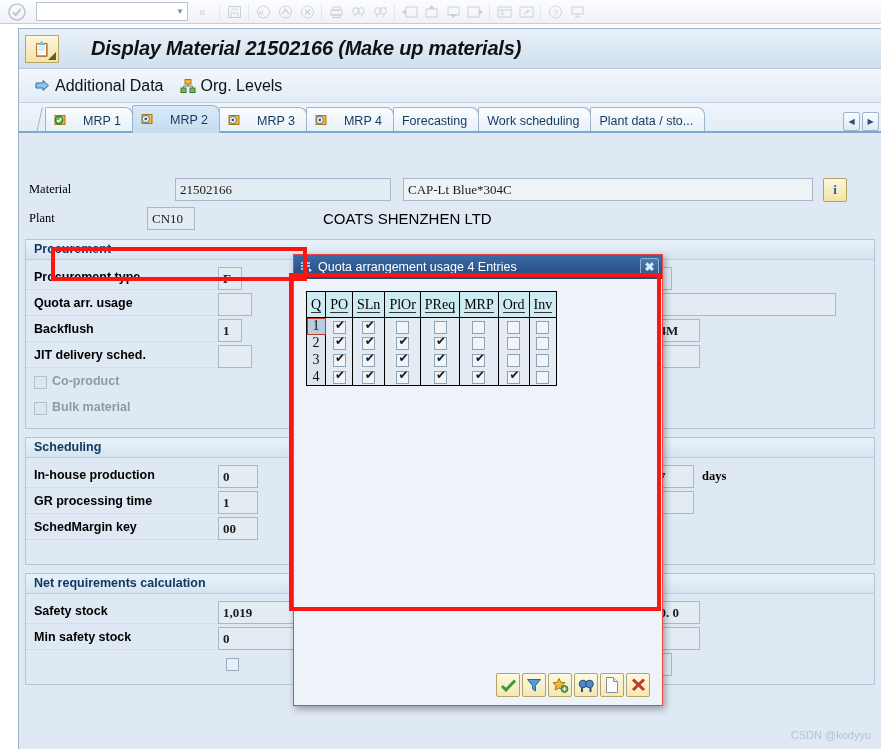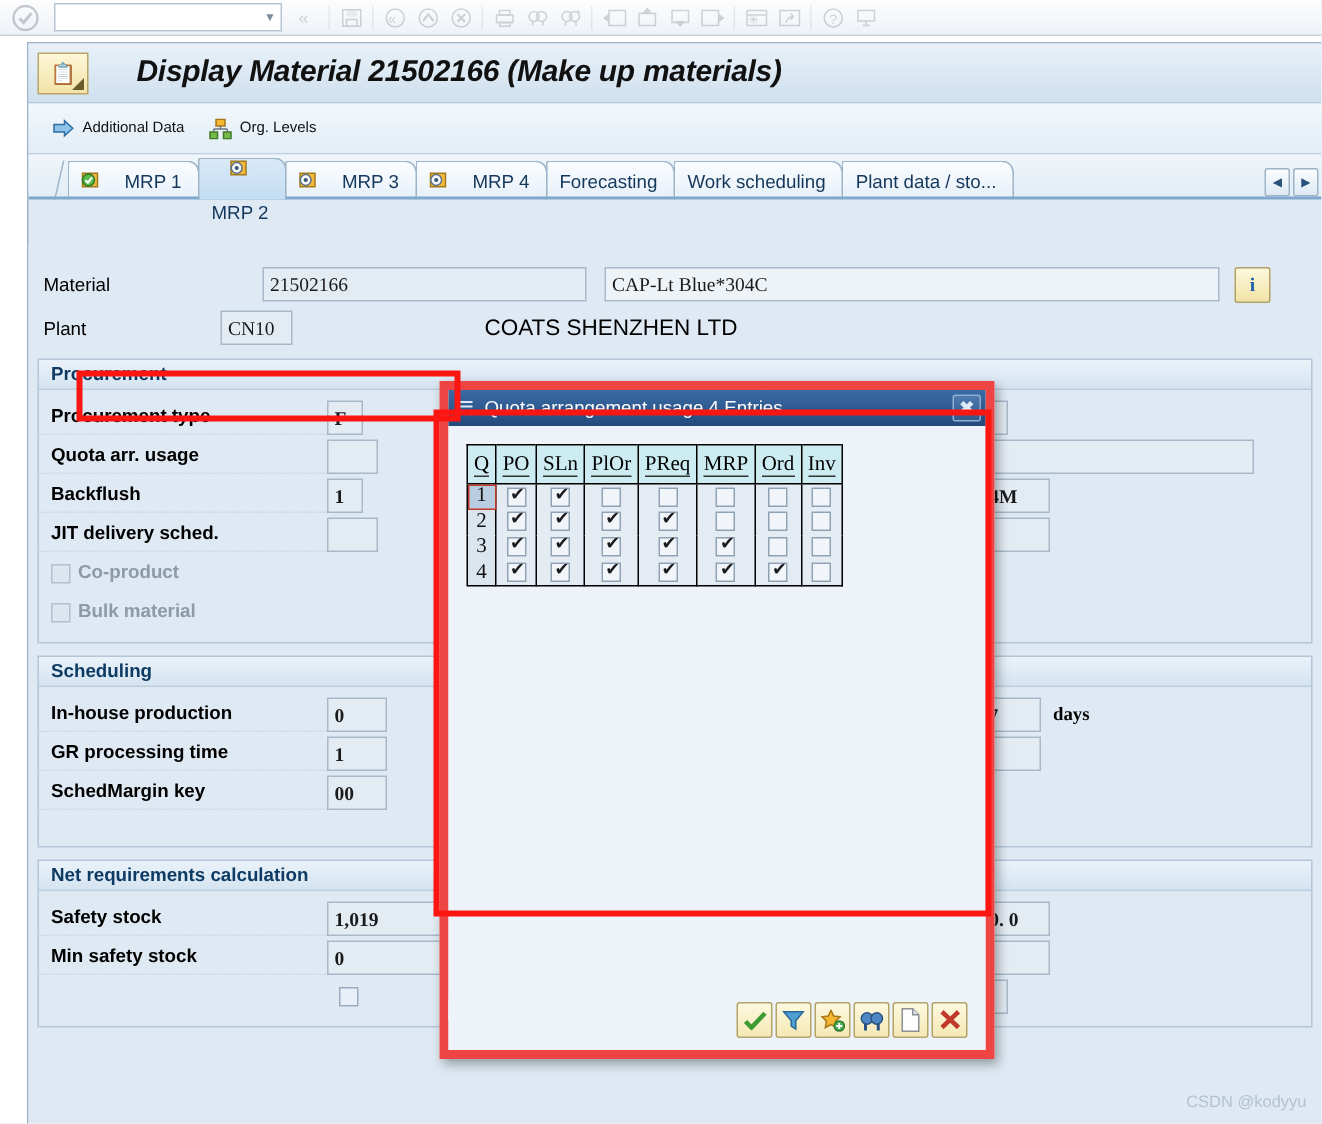--- a/index.html
+++ b/index.html
@@ -77,21 +77,21 @@
 
   
   #app-toolbar {
     height:34px;
     background: linear-gradient(#f2f7fb,#e2edf6);
     border-bottom:1px solid #c0d0e2;
     display:flex; align-items:center; padding-left:8px;
   }
   .app-btn {
     display:flex; align-items:center; height:24px; padding:0 8px;
-    font-size:10px; color:#111; cursor:default;justify-content:space-between;
+    font-size:16px; color:#111; cursor:default;justify-content:space-between;
   }
   .app-btn .ic { margin-right:5px; display:flex; align-items:center; }
 
   
   #tabstrip {
     height:30px; position:relative;
     background: linear-gradient(#eff5fa,#e2edf6);
     display:flex; align-items:flex-end;
     padding-left:26px;
   }
@@ -107,21 +107,21 @@
     border:1px solid #9db4c9; border-bottom:none;
     border-radius:2px 8px 0 0;
     margin-right:-1px;
     position:relative;
     cursor:default;
     white-space:nowrap;
   }
   .tab.active {
     background: linear-gradient(#d9e9f7,#c3ddf2);
     height:28px;
-    z-index:4; font-weight:normal;flex-direction:column;
+    z-index:4; font-weight:normal;
   }
   .tab .tabicon { width:13px; height:13px; position:relative; flex:0 0 13px; }
   .tabnav {
     margin-left:auto; display:flex; gap:2px; padding-right:2px; padding-bottom:2px;
   }
   .tabnav button {
     width:17px; height:19px; padding:0;
     background: linear-gradient(#fbfdff,#dde9f4);
     border:1px solid #9db4c9; border-radius:2px;
     font-size:8px; color:#27507a; line-height:1; cursor:default;
@@ -132,21 +132,21 @@
 
   
   #canvas {
     position:absolute; left:0; top:134px; right:0; bottom:0;
     background:#dfe9f3;
   }
 
   
   #hdr { padding:14px 0 0 6px; position:relative; }
   .hrow { display:flex; align-items:center; height:25px; margin-bottom:4px; }
-  .hlbl { width:122px; font-size:12.5px; padding-left:4px; }
+  .hlbl { width:122px; font-size:12.5px; padding-left:4px;font-family:Liberation Serif, serif; }
   .fld {
     background:#e3ebf3;
     border:1px solid #a8b8c9;
     height:23px; line-height:21px;
     font-size:13px; padding:0 4px;
     color:#1a1a1a;
     font-family:"Liberation Serif", serif;
     white-space:nowrap; overflow:hidden;
   }
   .fld.wide { width:216px;margin-left:28px; }
@@ -208,21 +208,21 @@
     position:absolute; border:4px solid #fb1612; z-index:40;
     pointer-events:none;
   }
   #hl-quota { left:32px; top:218px; width:256px; height:34px; }
   #hl-table { left:270px; top:244px; width:372px; height:338px; }
 
   
   #dialog {
     position:absolute; left:274px; top:225px; width:370px; height:452px;
     background:#eef3f9;
-    border:6px solid #ef4444;
+    border:1px solid #ef4444;
     z-index:30;
     box-shadow:2px 3px 7px rgba(0,0,0,.35);
   }
   #dlg-title {
     height:24px;
     background: linear-gradient(#3a6ba5,#244a7c);
     display:flex; align-items:center; color:#fff;
     font-size:12.5px;
     padding:0 3px 0 6px;
   }

